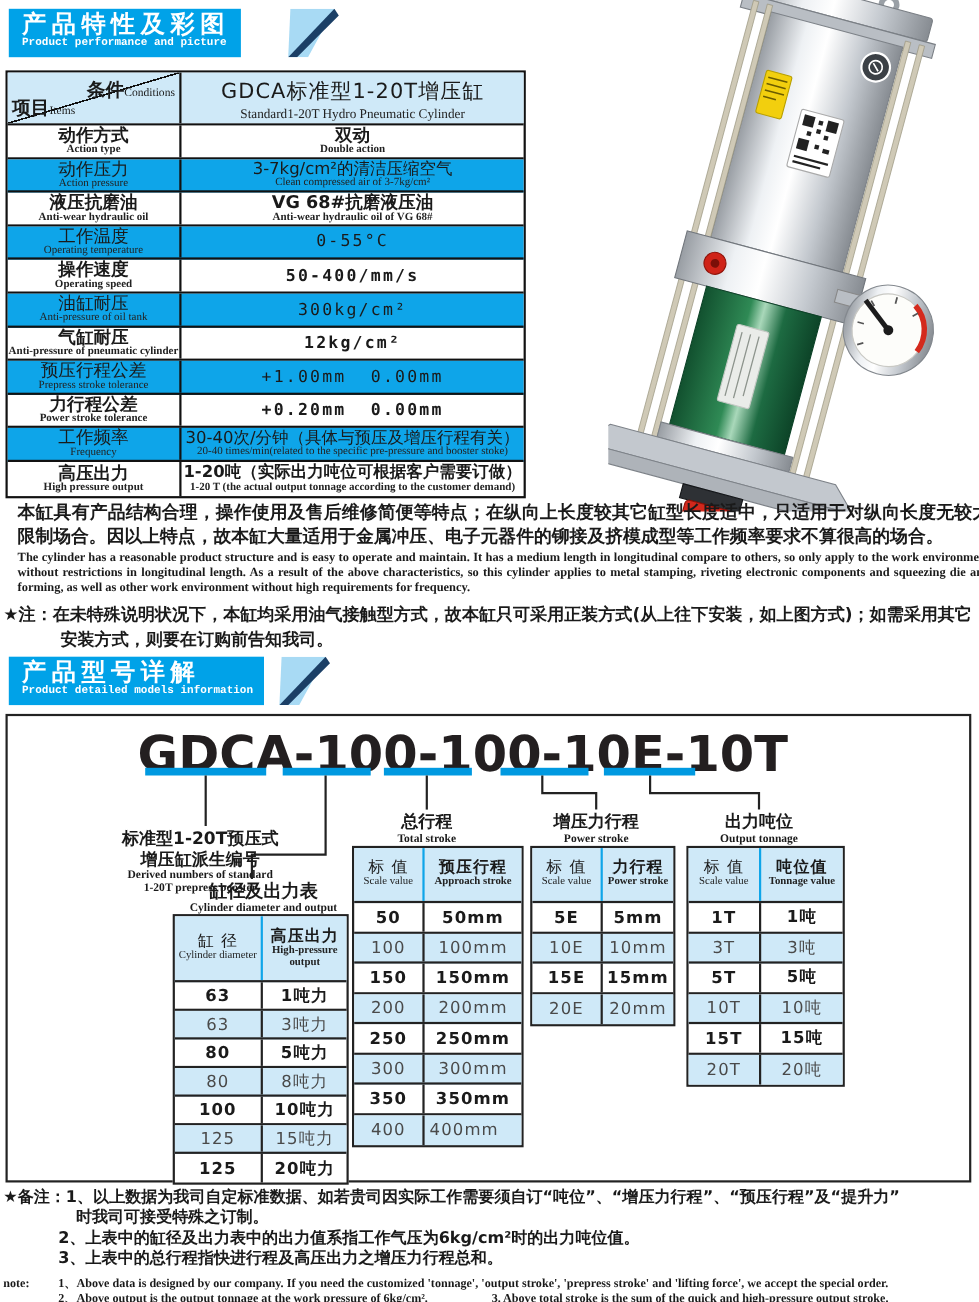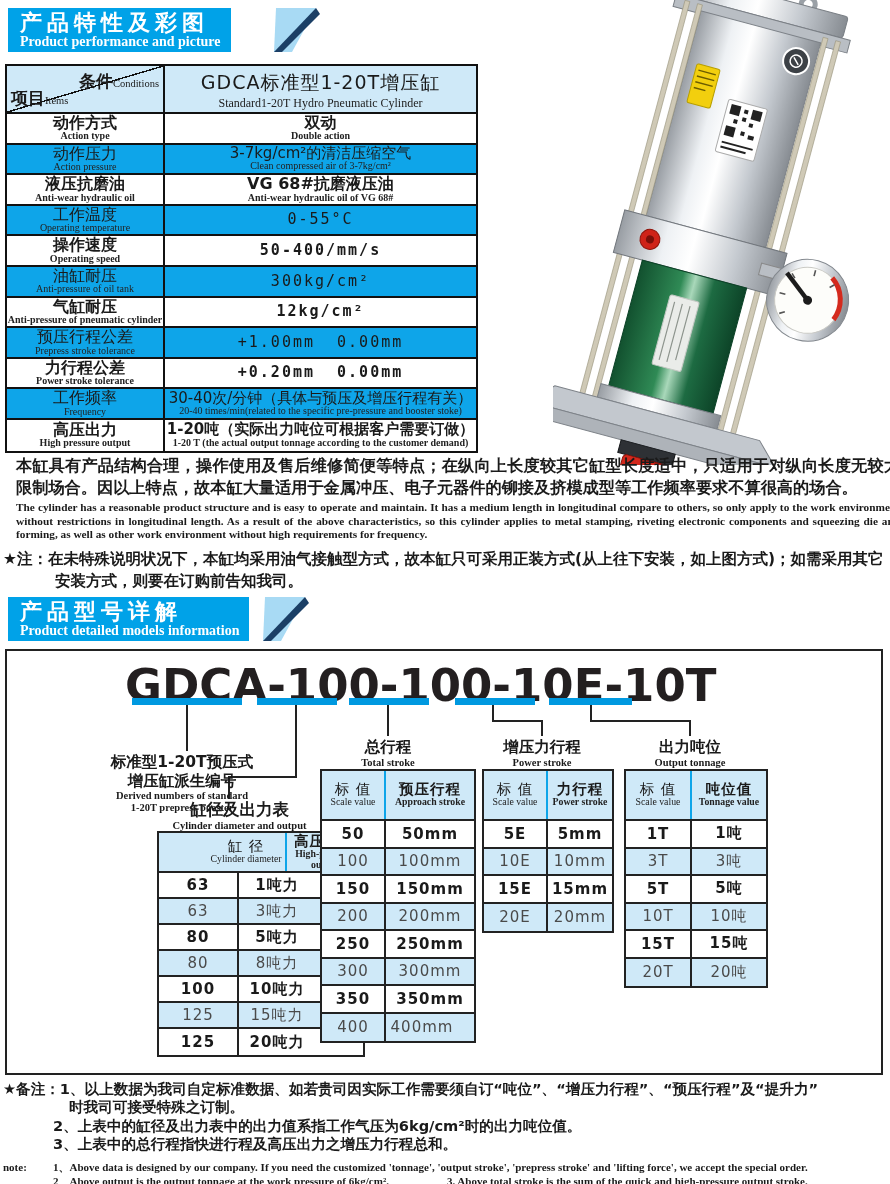--- a/index.html
+++ b/index.html
@@ -3,21 +3,21 @@
 <meta charset="utf-8">
 <style>
   * { margin:0; padding:0; box-sizing:border-box; }
   html,body { width:890px; height:1184px; background:#fff; font-family:"DejaVu Sans","Liberation Sans",sans-serif; color:#1a1a1a; }
   .page { position:relative; width:890px; height:1184px; overflow:hidden; background:#fff; }
 
   
   .banner { position:absolute; height:44px; display:flex; }
   .banner-main { background:#00a2e8; color:#fff; padding:3px 10px 2px 12px; min-width:190px; }
   .banner-cn { font-size:22px; font-weight:900; letter-spacing:5px; line-height:1.05; white-space:nowrap; }
-  .banner-en { font-family:Liberation Serif, serif; font-weight:700; font-size:14px; line-height:1.1; white-space:nowrap; }
+  .banner-en { font-family:Liberation Mono, monospace; font-weight:700; font-size:10px; line-height:1.1; white-space:nowrap; }
   .banner-tail { width:62px; height:44px; }
 
   
   .spec { position:absolute; left:5px; top:64px; width:473px; border:2px solid #111; background:#fff; }
   .spec-header { display:flex; height:48px; border-bottom:2px solid #111; }
   .corner { position:relative; width:158px; border-right:2px solid #111; background:
       linear-gradient(to bottom right, rgba(0,0,0,0) 49.3%, #111 49.3%, #111 50.9%, rgba(0,0,0,0) 50.9%), #cfe9f8; }
   .corner-top { position:absolute; top:4px; right:4px; }
   .corner-bottom { position:absolute; bottom:2px; left:4px; }
   .corner-cn { font-size:17px; font-weight:700; }
@@ -339,21 +339,21 @@
     <div class="mlabel" style="left:465px; top:87px; width:140px;">
       <div class="ml-cn">增压力行程</div>
       <div class="ml-en">Power stroke</div>
     </div>
     <div class="mlabel" style="left:613px; top:87px; width:140px;">
       <div class="ml-cn">出力吨位</div>
       <div class="ml-en">Output tonnage</div>
     </div>
 
     <div class="mtable" id="tbl-cylinder" style="left:150px; top:180px;">
-        <div class="mth" style="height: 40px; padding-left: 48px;">
+        <div class="mth" style="height: 60px;">
           <div class="mth-cell" style="width: 78px;">
             <div class="mth-cn">缸 径</div>
             <div class="mth-en">Cylinder diameter</div>
           </div>
           <div class="mth-cell" style="width: 78px;">
             <div class="mth-cn">高压出力</div>
             <div class="mth-en">High-pressure output</div>
           </div>
         </div>
         <div class="mrow strong" style="height: 26px;">

